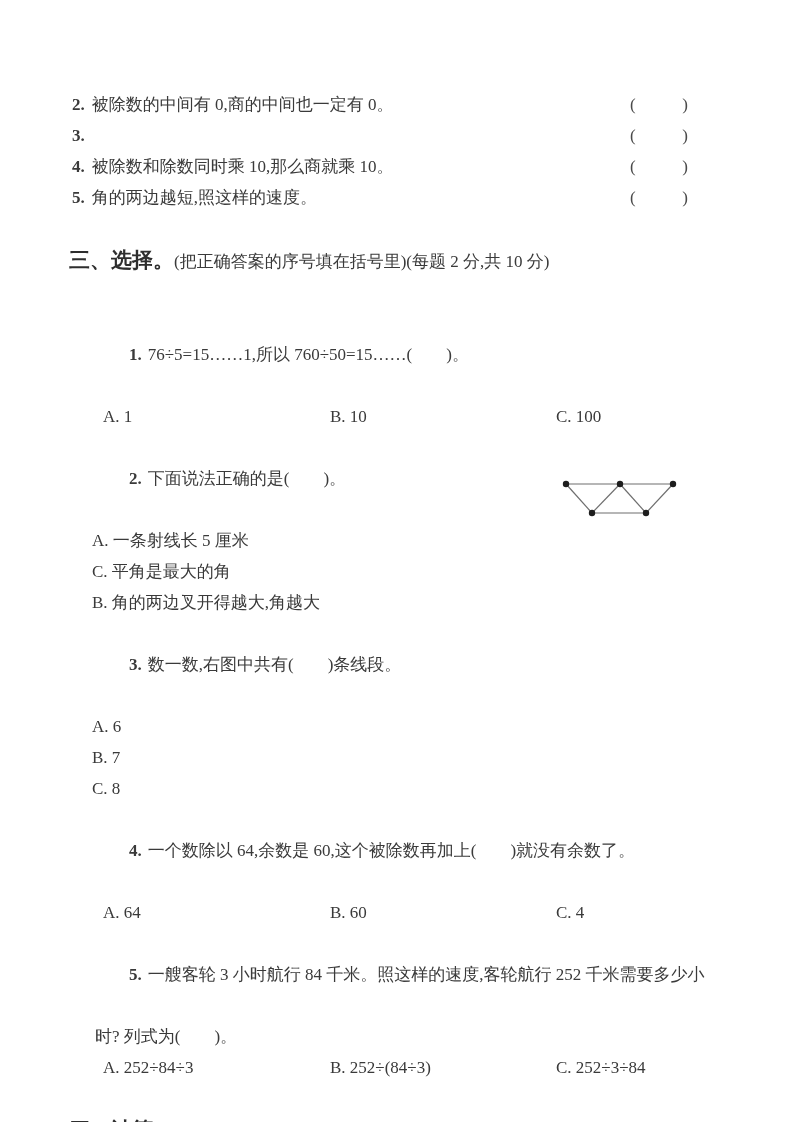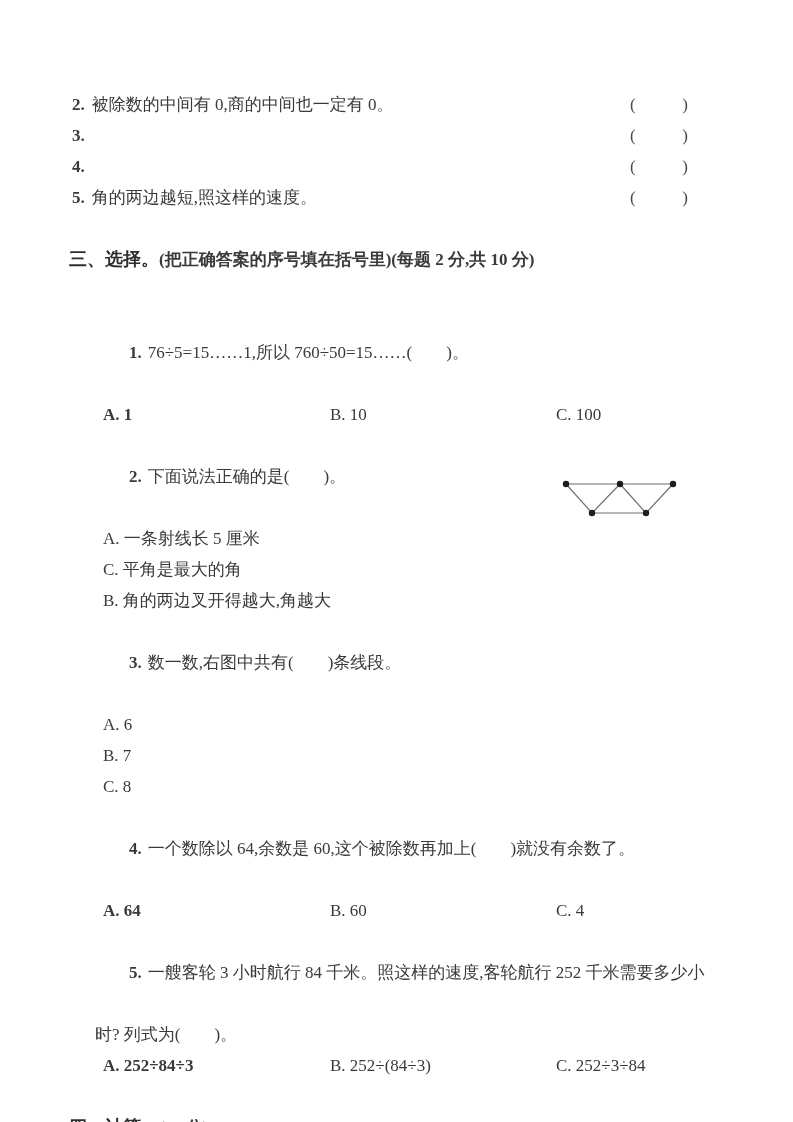--- a/index.html
+++ b/index.html
@@ -16,31 +16,31 @@
     padding-top:89px;
     overflow:hidden;
   }
   .row { white-space:pre; }
   
   .jrow { display:flex; padding-left:72px; padding-right:105px; }
   .jnum { font-weight:bold; margin-right:7px; }
   .jbracket { margin-left:auto; width:58px; display:flex; justify-content:space-between; color:#4a4a4a; }
   
   .sec { padding-left:52px; }
-  .sec .sec-title { font-weight:bold; color:#2e2e2e; font-family:"Liberation Sans","DejaVu Sans",sans-serif; font-size:18px; }
-  .sec .sec-note { color:#3a3a3a;font-weight:bold; }
+  .sec .sec-title { font-weight:bold; color:#2e2e2e; font-family:"Liberation Sans","DejaVu Sans",sans-serif; font-size:21px; }
+  .sec .sec-note { color:#3a3a3a; }
   
   .qstem { padding-left:112px; }
   .qnum { font-weight:bold; margin-right:6px; }
   .qcont { padding-left:95px; }
   
   .opts3 { display:flex; padding-left:103px; }
-  .opts3 .o1 { width:227px;font-weight:bold; }
+  .opts3 .o1 { width:227px; }
   .opts3 .o2 { width:226px; }
-  .optstack { padding-left:103px; }
+  .optstack { padding-left:72px;margin-left:20px; }
   
   .fig { position:absolute; left:553px; top:470px; }
   .fig line { stroke:#6e6e6e; stroke-width:1.2; }
   .fig circle { fill:#1d1d1d; }
 </style>
 </head>
 <body>
 
 <div class="page">
 
@@ -54,20 +54,21 @@
   </div>
   <div class="jrow">
     <span class="jnum">3.</span>
     <span class="jbracket">
         <span>(</span>
         <span>)</span>
       </span>
   </div>
   <div class="jrow">
     <span class="jnum">4.</span>
+    <span class="jtext">被除数和除数同时乘 10,那么商就乘 10。</span>
     <span class="jbracket">
         <span>(</span>
         <span>)</span>
       </span>
   </div>
   <div class="jrow">
     <span class="jnum">5.</span>
     <span class="jtext">角的两边越短,照这样的速度。</span>
     <span class="jbracket">
         <span>(</span>

